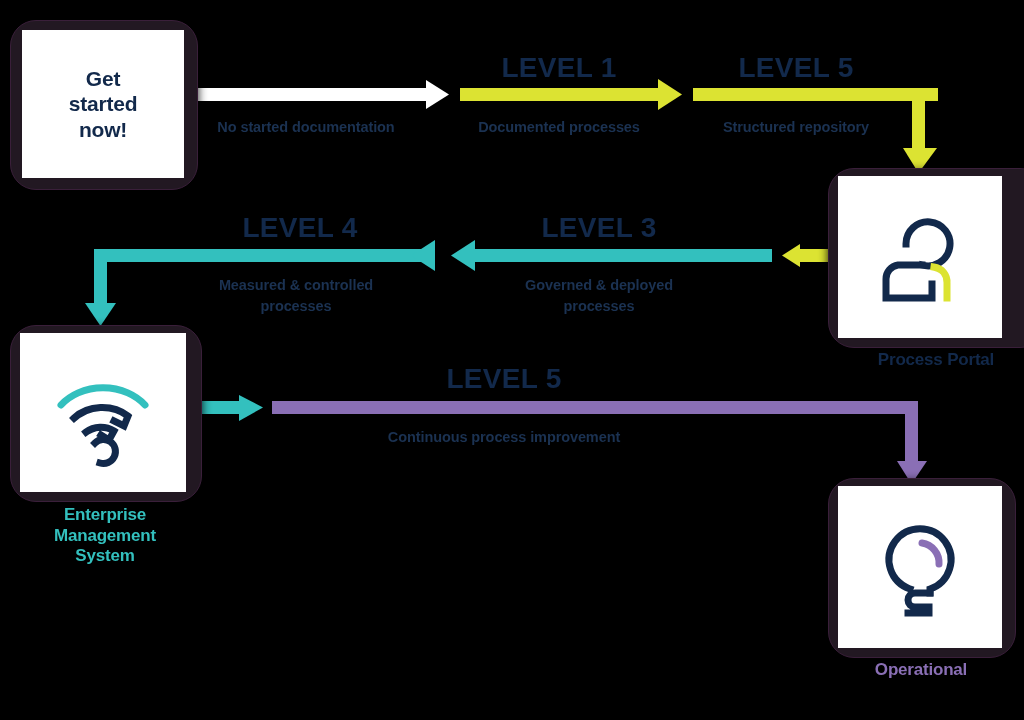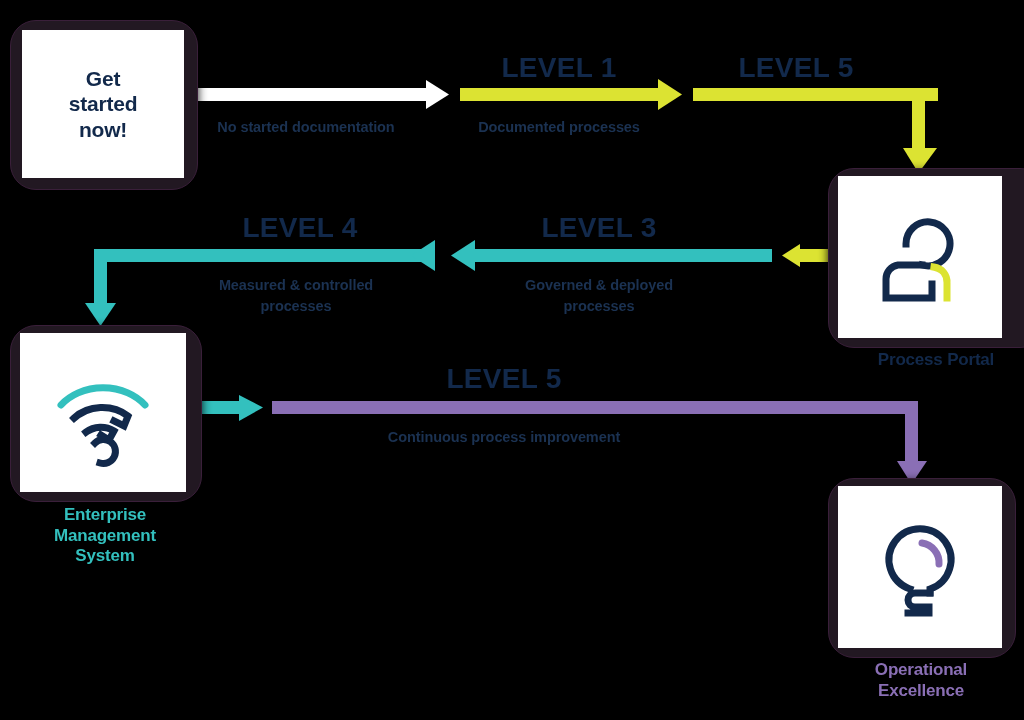--- a/index.html
+++ b/index.html
@@ -132,20 +132,21 @@
       <polygon points="897,461 927,461 911.5,484" fill="#8A6FB5"></polygon>
     </g>
   </svg>
 
   <div class="lvl-desc" style="left:186px; top:118px; width:240px;">No started documentation</div>
 
   <div class="lvl-title" style="left:459px; top:52px; width:200px;">LEVEL 1</div>
   <div class="lvl-desc" style="left:459px; top:118px; width:200px;">Documented processes</div>
 
   <div class="lvl-title" style="left:694px; top:52px; width:204px;">LEVEL 5</div>
+  <div class="lvl-desc" style="left:694px; top:118px; width:204px;">Structured repository</div>
 
   <div class="lvl-title" style="left:499px; top:212px; width:200px;">LEVEL 3</div>
   <div class="lvl-desc" style="left:499px; top:276px; width:200px;">Governed &amp; deployed</div>
   <div class="lvl-desc" style="left:499px; top:297px; width:200px;">processes</div>
 
   <div class="lvl-title" style="left:200px; top:212px; width:200px;">LEVEL 4</div>
   <div class="lvl-desc" style="left:196px; top:276px; width:200px;">Measured &amp; controlled</div>
   <div class="lvl-desc" style="left:196px; top:297px; width:200px;">processes</div>
 
   <div class="lvl-title" style="left:404px; top:363px; width:200px;">LEVEL 5</div>
@@ -201,17 +202,16 @@
       <span>
         <svg width="120" height="120" viewBox="0 0 120 120" xmlns="http://www.w3.org/2000/svg">
           <path d="M 50 82 A 31 31 0 1 1 70 82 L 70 86" fill="none" stroke="#12294B" stroke-width="7" stroke-linecap="square"></path>
           <path d="M 62 36 A 20 20 0 0 1 79 57" fill="none" stroke="#8A6FB5" stroke-width="7" stroke-linecap="round"></path>
           <path d="M 70 86 L 55 86 A 7 7 0 0 0 55 100 L 69 100 L 69 106 L 48 106" fill="none" stroke="#12294B" stroke-width="7" stroke-linecap="square" stroke-linejoin="miter"></path>
         </svg>
       </span>
     </div>
     <div class="node-caption" style="top:182px; color:#8A6FB5;">
       <div>Operational</div>
-      <div>Excellence</div>
     </div>
   </div>
 
 </div>
 
 </body></html>

